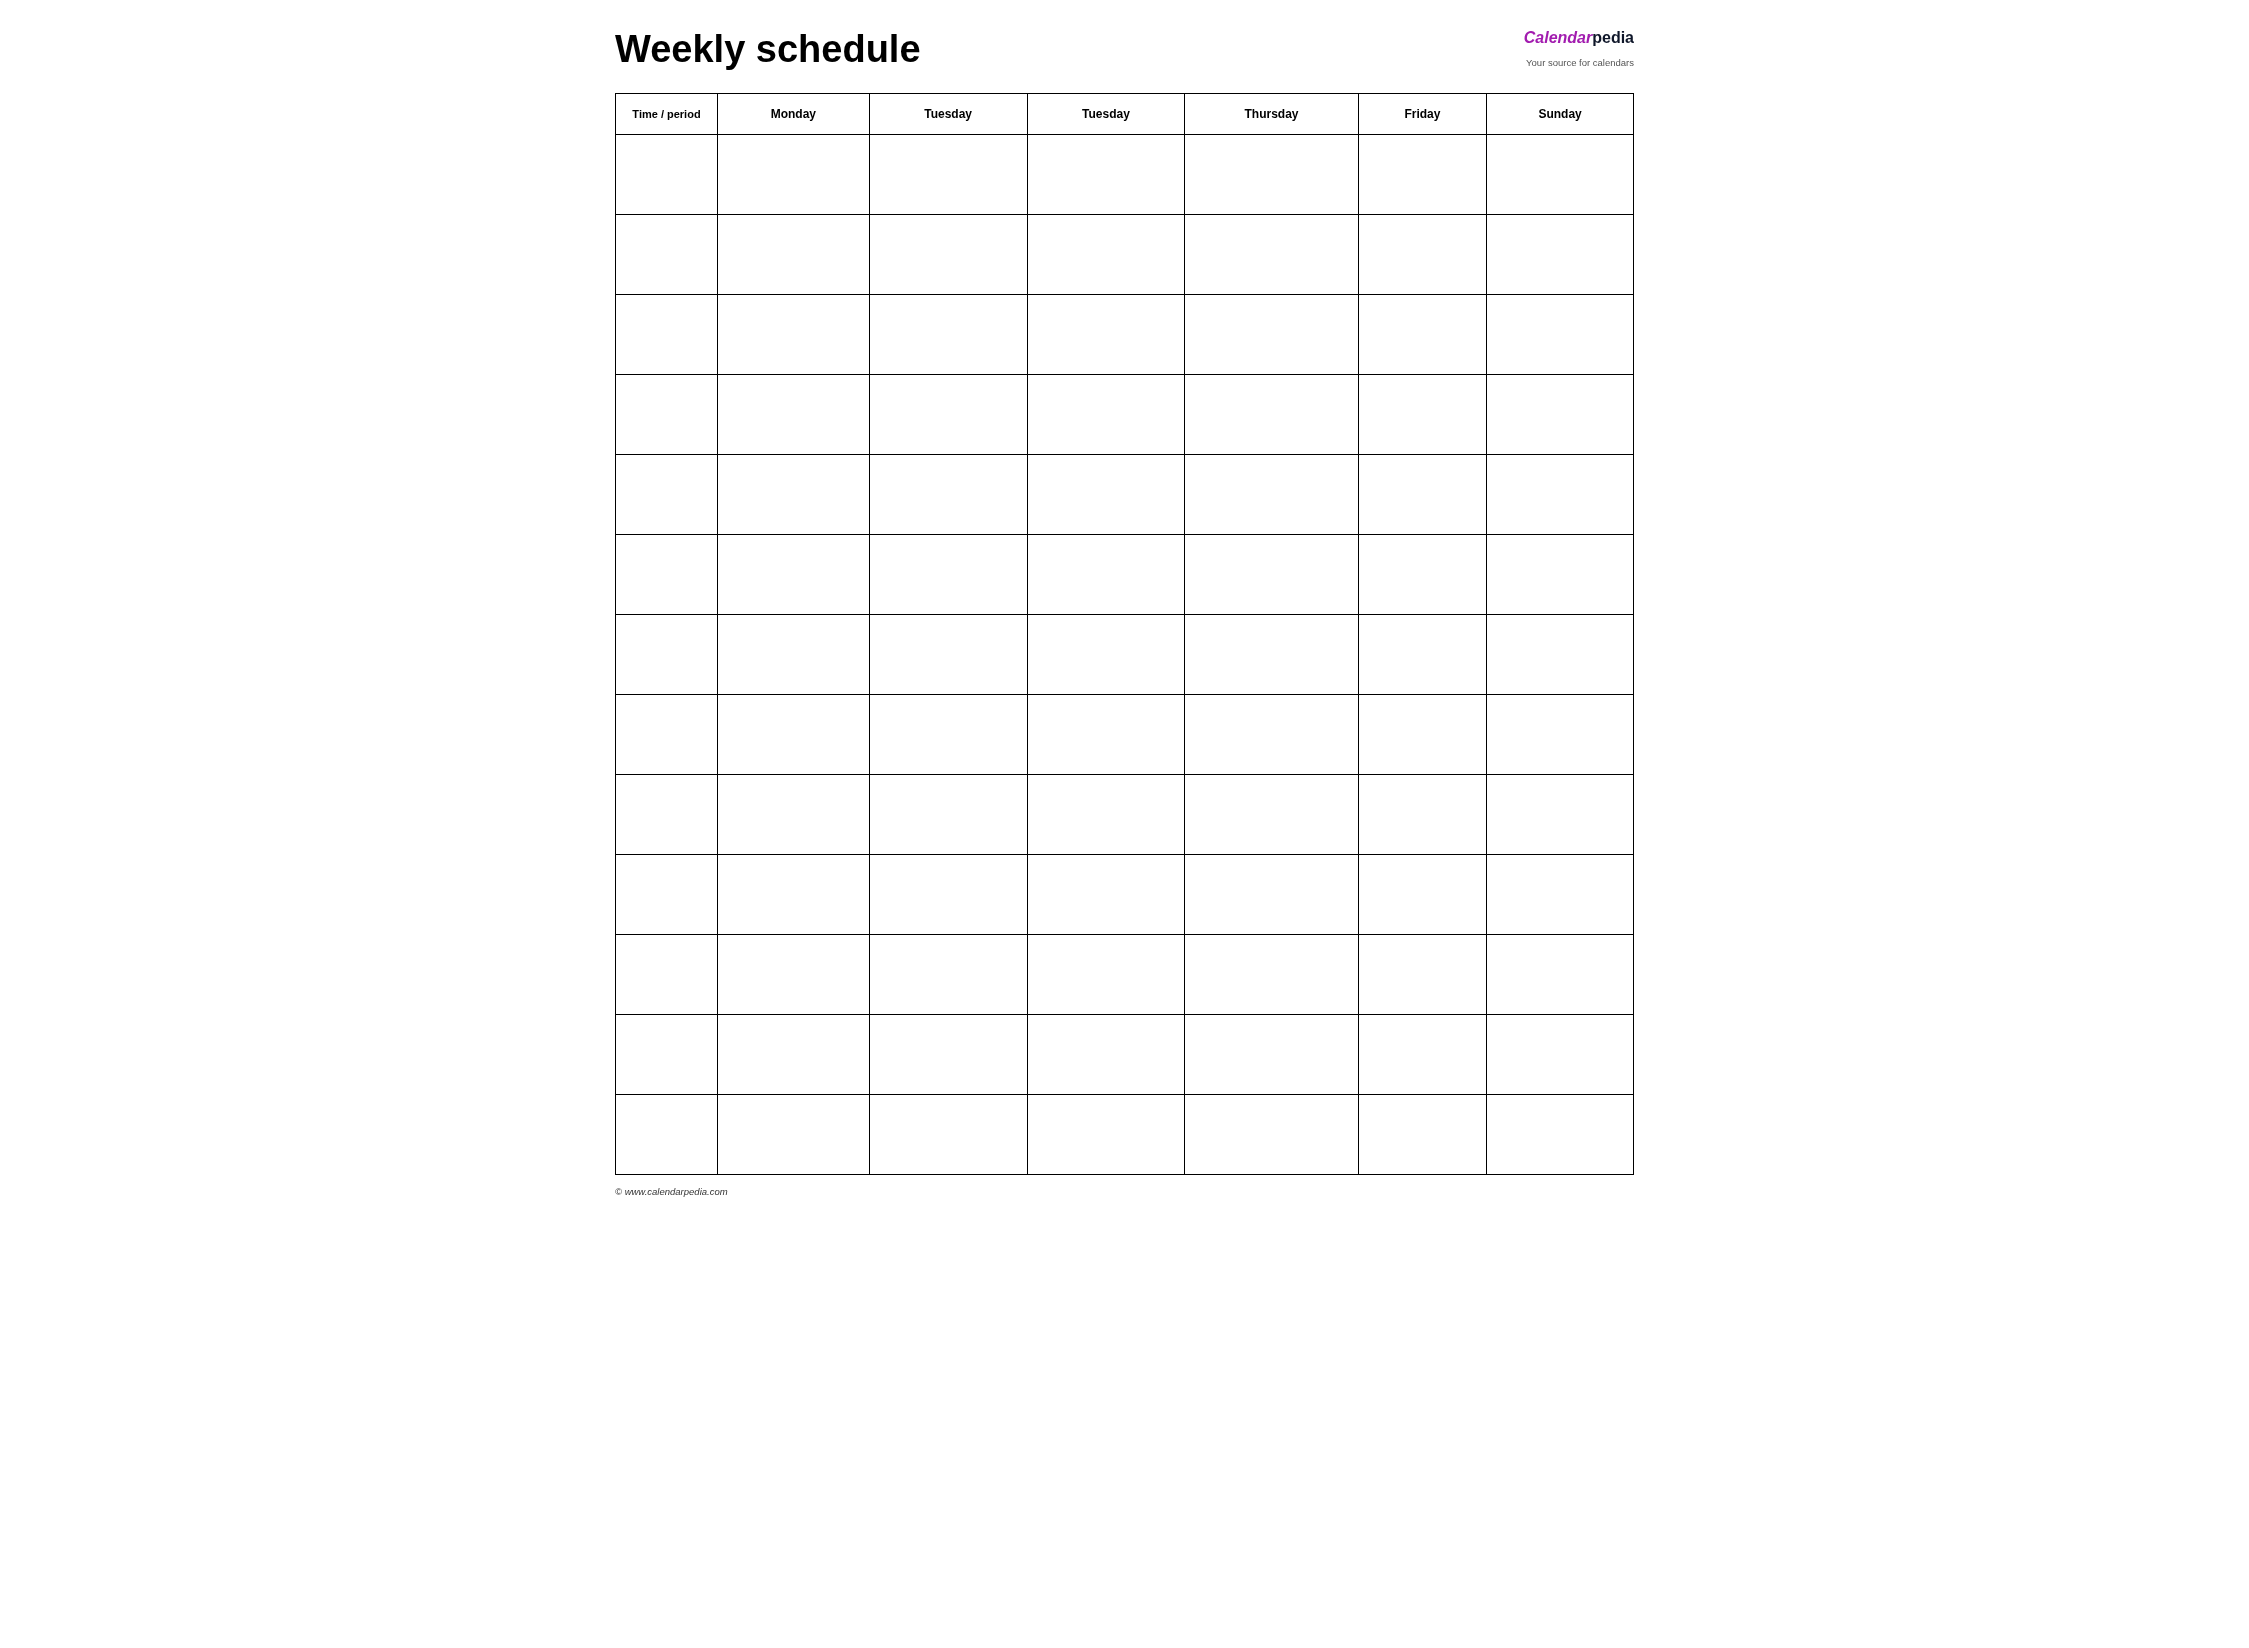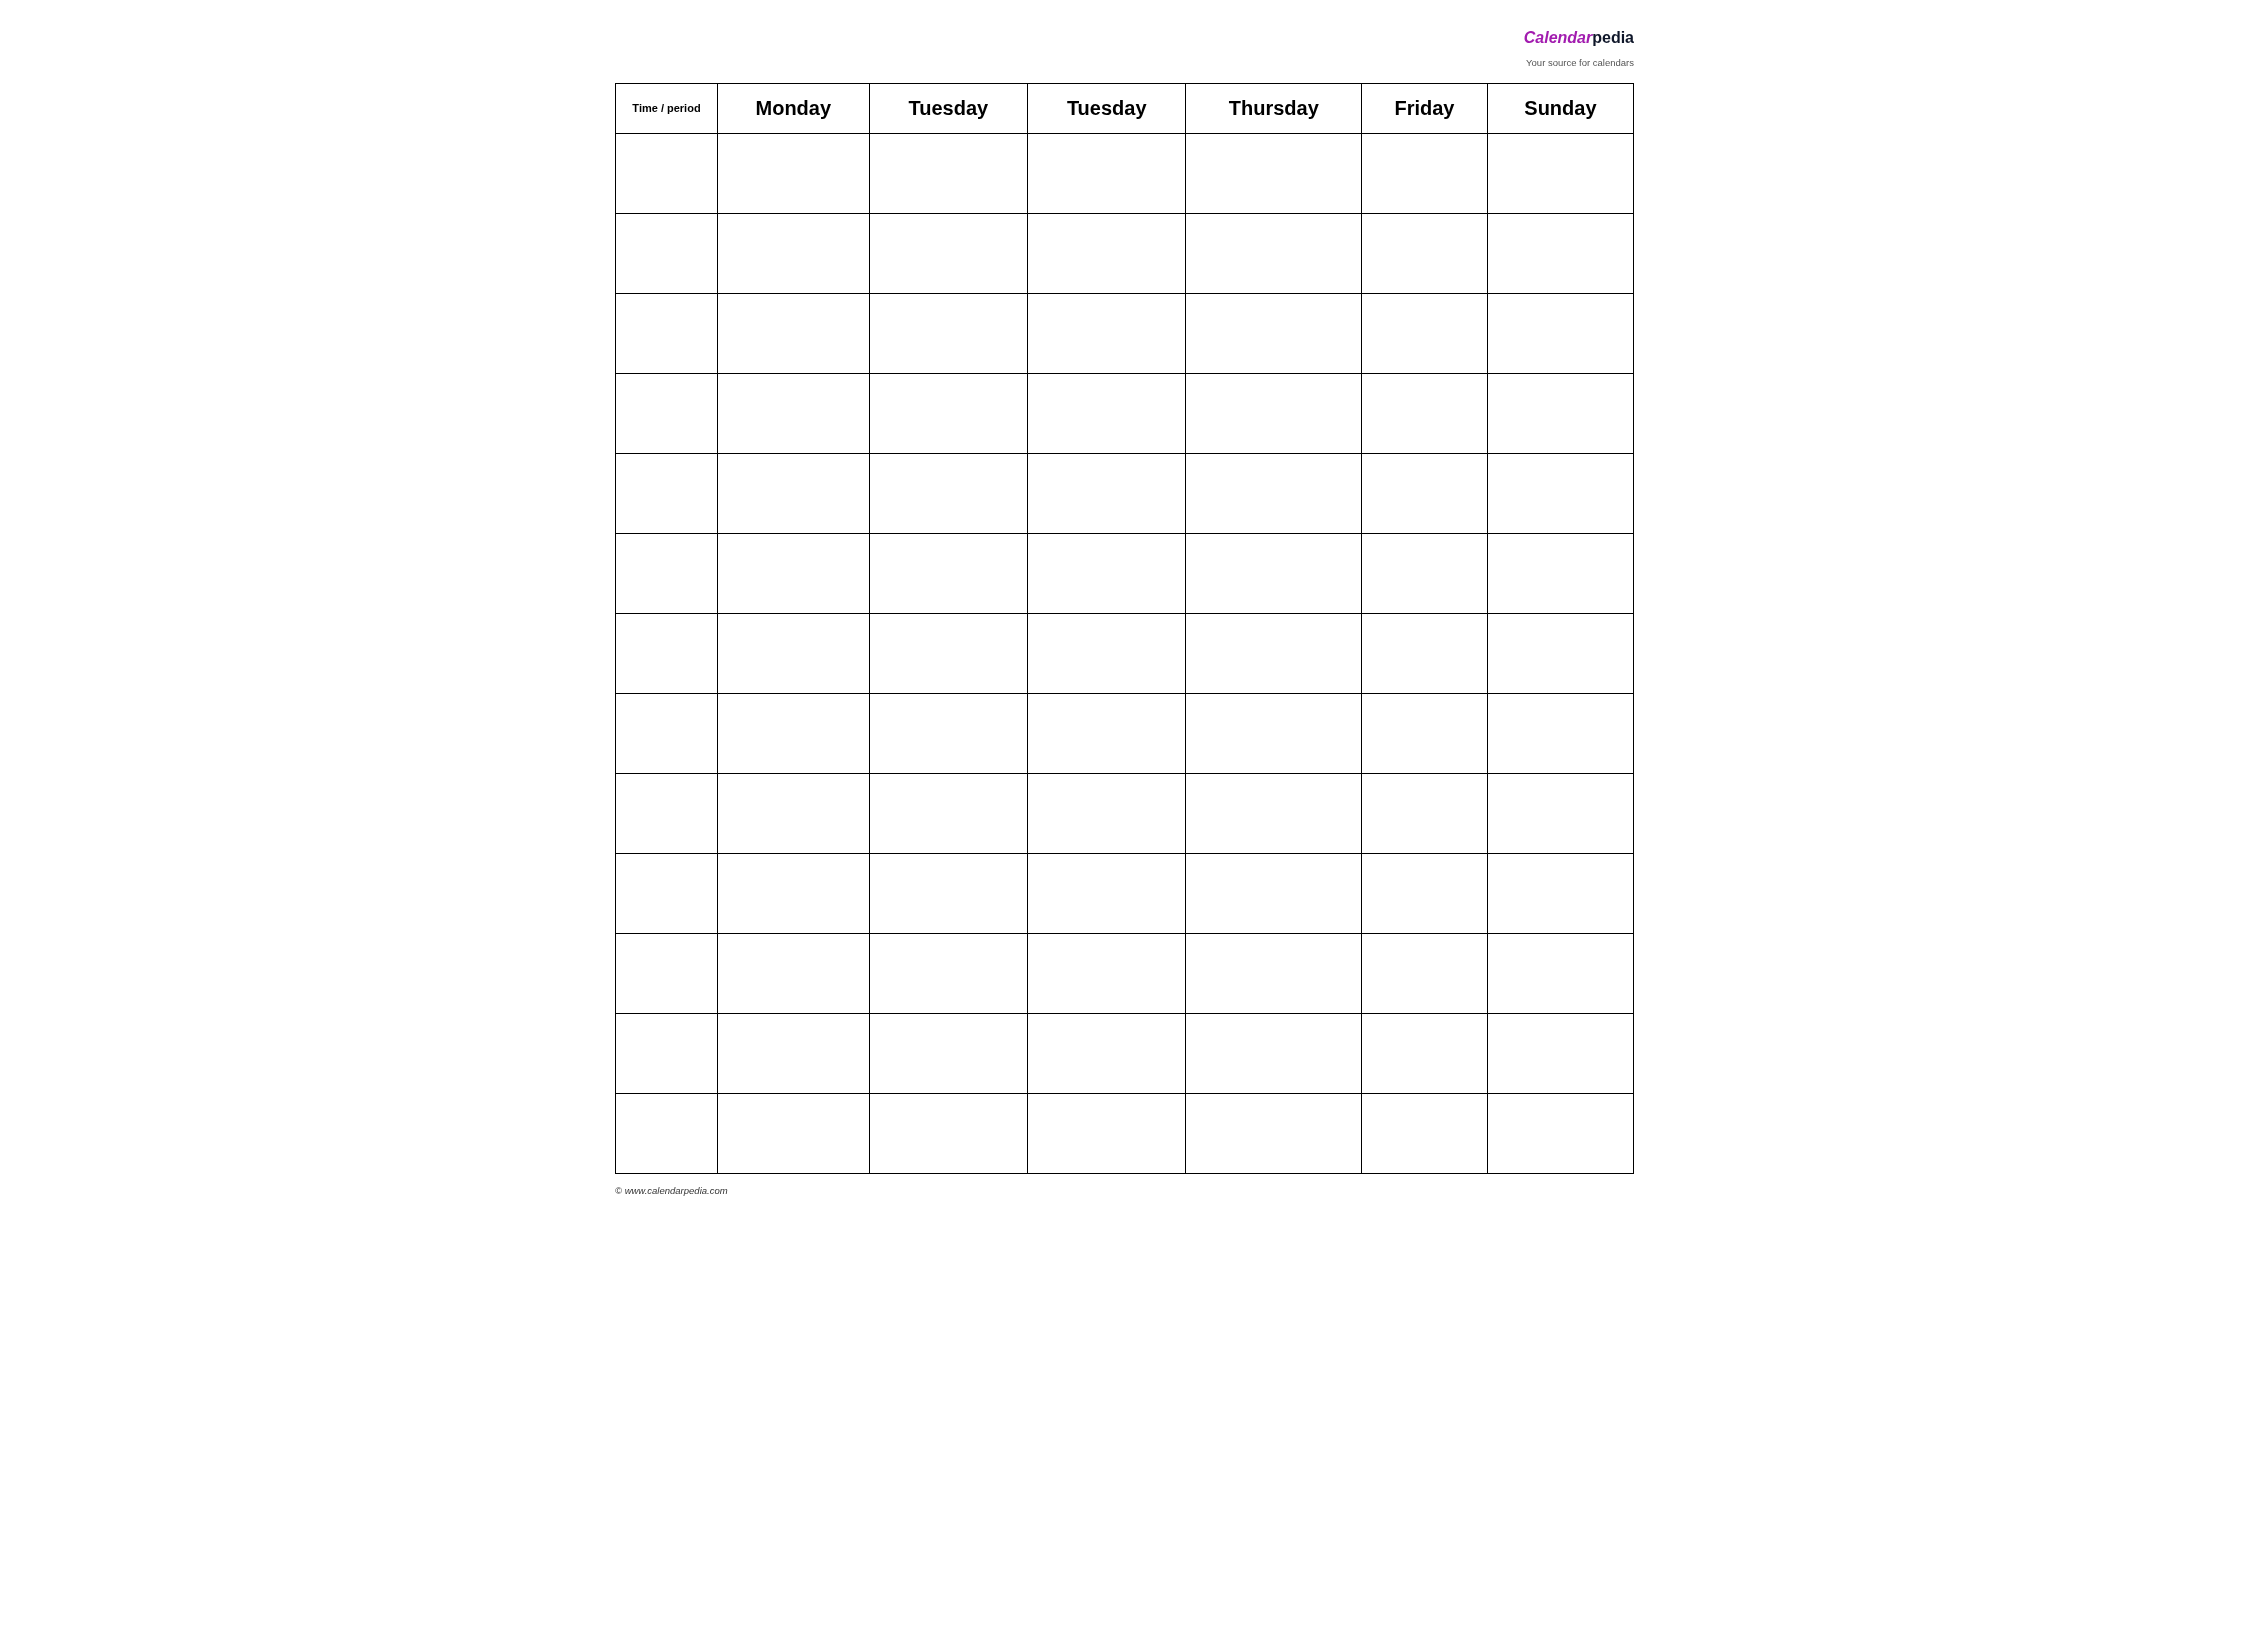--- a/index.html
+++ b/index.html
@@ -77,21 +77,21 @@
       width: 100%;
       border-collapse: collapse;
       border: 1.8px solid #000000;
       margin-top: 14.6px;
     }
 
     .schedule-table th {
       border: 1.5px solid #000000;
       padding: 13px 7.3px;
       text-align: center;
-      font-size: 20px;
+      font-size: 12px;
       font-weight: bold;
       background: #ffffff;
       color: #000000;
     }
 
     .schedule-table th.time-period-header {
       font-size: 11px;
       width: 102px;
     }
 
@@ -111,20 +111,21 @@
       font-style: italic;
     }
   </style>
 </head>
 <body>
 
 <div class="page-wrapper">
 
   <div class="header-section">
     <div class="title-area">
+      <h1 class="page-title">Weekly schedule</h1>
     </div>
     <div class="logo-area">
       <div class="logo-text">
         <span class="logo-calendar">Calendar</span><span class="logo-pedia">pedia</span>
       </div>
       <div class="logo-tagline">Your source for calendars</div>
     </div>
   </div>
 
   <table class="schedule-table">

